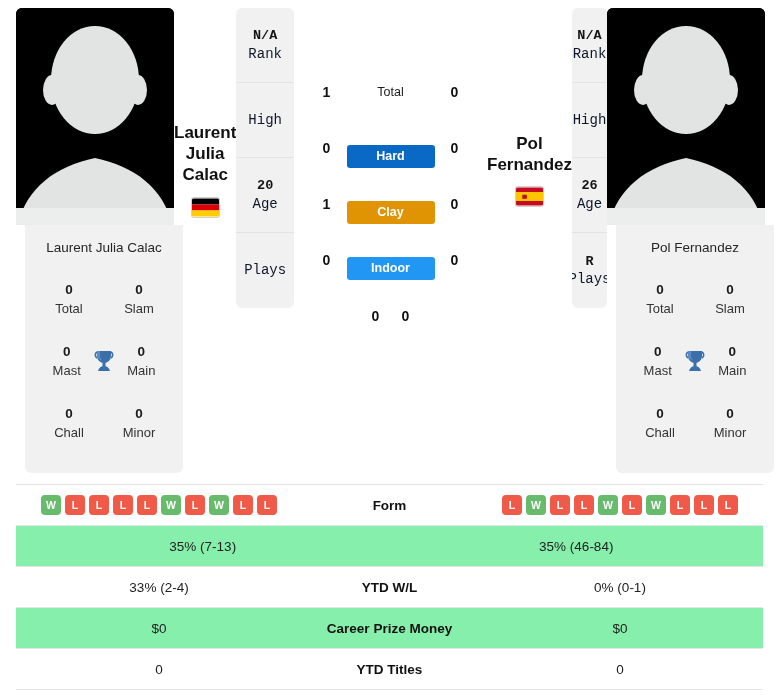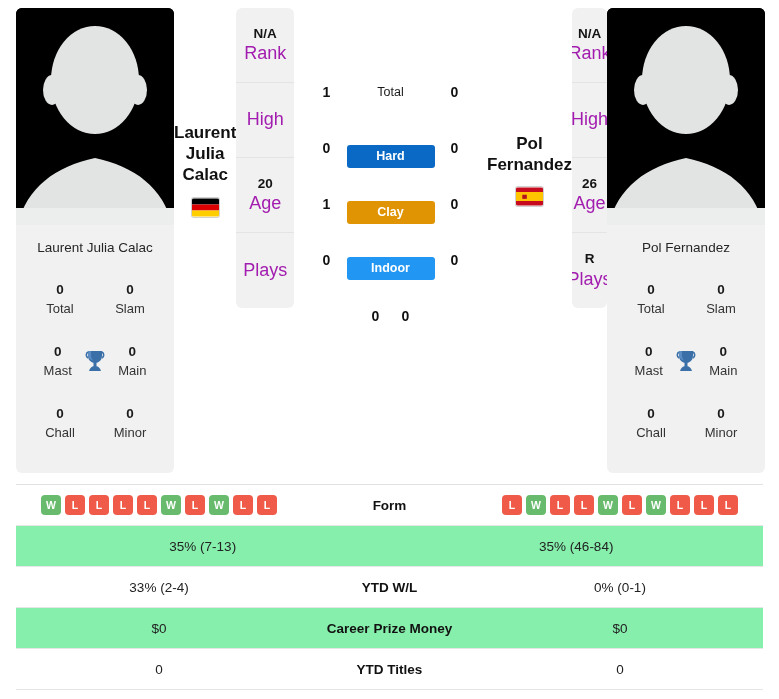--- a/index.html
+++ b/index.html
@@ -50,20 +50,21 @@
   }
   .photo-card svg { display: block; width: 100%; height: 100%; }
 
   .stats-card {
     width: 158px;
     background: #f1f1f1;
     border-radius: 0 0 6px 6px;
     padding: 10px 0 14px 0;
     box-sizing: border-box;
     min-height: 248px;
+    margin-left: 9px;
   }
   .stats-name {
     text-align: center;
     font-size: 13.5px;
     color: #262626;
     padding: 5px 4px 2px 4px;
     line-height: 1.2;
   }
   .stats-grid {
     position: relative;
@@ -132,40 +133,41 @@
     overflow: hidden;
     box-shadow: 0 0 0 1px rgba(0,0,0,.18);
   }
   .flag svg { display: block; width: 100%; height: 100%; }
 
   .info-card {
     width: 136px;
     background: #f1f1f1;
     border-radius: 6px;
     overflow: hidden;
+    font-family: Liberation Mono, monospace;
   }
   .info-item {
     height: 75px;
     display: flex;
     flex-direction: column;
     align-items: center;
     justify-content: center;
     border-bottom: 1px solid #e4e4e4;
     box-sizing: border-box;
   }
   .info-item:last-child { border-bottom: none; }
   .info-val {
     font-size: 13.5px;
     font-weight: bold;
     color: #141414;
     line-height: 1.3;
   }
   .info-lbl {
-    font-size: 18px;
-    color: #a21caf;
+    font-size: 14px;
+    color: #0f172a;
     line-height: 1.3;
   }
 
   
   .center-col {
     flex: 1 1 auto;
     display: flex;
     flex-direction: column;
     align-items: center;
     padding-top: 56px;

